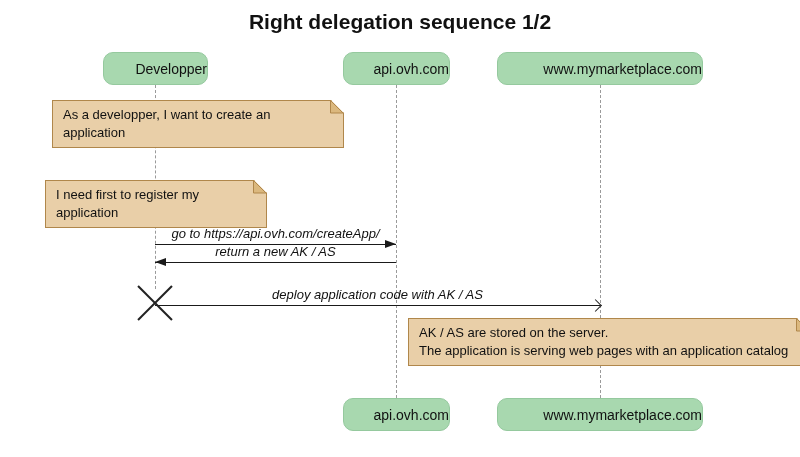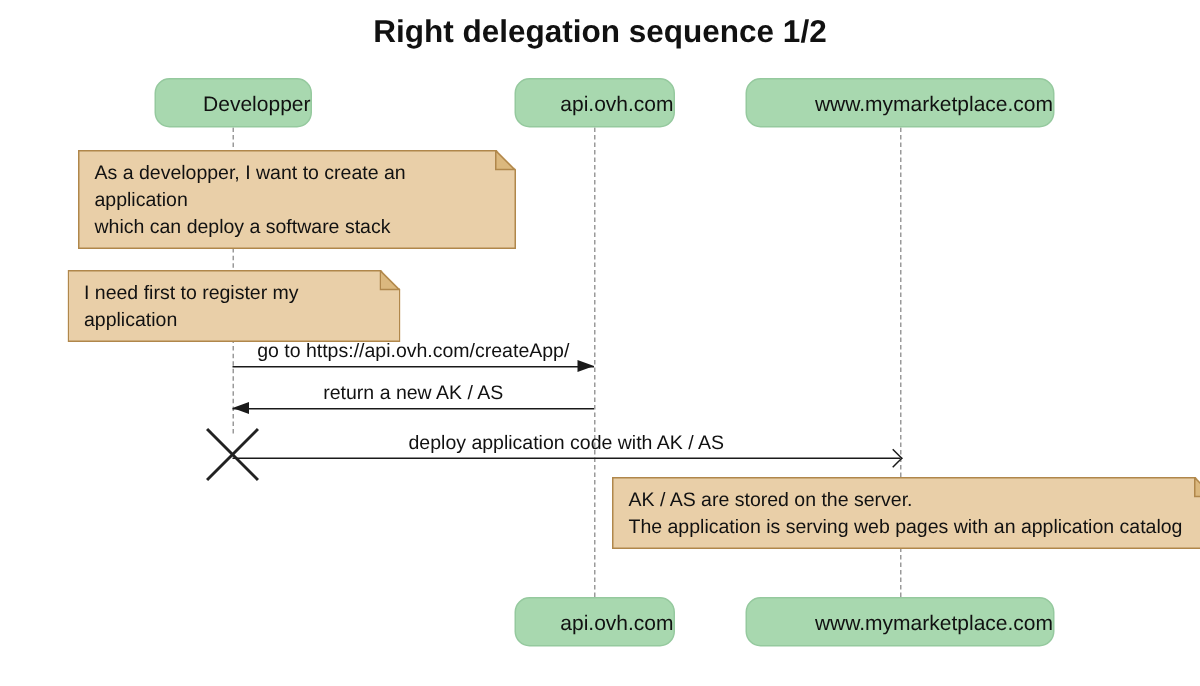--- a/index.html
+++ b/index.html
@@ -59,20 +59,21 @@
     z-index: 4;
   }
 
   .message { position: absolute; z-index: 2; }
   .msg-label {
     font-size: 13px;
     height: 16px;
     line-height: 16px;
     text-align: center;
     white-space: nowrap;
+    font-style: italic;
   }
   .msg-line {
     position: relative;
     height: 0;
     border-top: 1px solid #1a1a1a;
     margin-top: 2px;
   }
   .arrowhead-filled-right {
     position: absolute;
     right: 0; top: -5px;
@@ -130,41 +131,40 @@
   </div>
   <div class="participant" style="left:343px; top:52px; width:107px;">
     <span>api.ovh.com</span>
   </div>
   <div class="participant" style="left:497px; top:52px; width:206px;">
     <span>www.mymarketplace.com</span>
   </div>
 
   <div class="note" style="left:8px; top:100px; width:292px;margin-left:44px;">
     <div>As a developper, I want to create an application</div>
-    <div>which can deploy a software stack</div>
     <svg class="fold" width="14" height="14">
       <path d="M0.5,0.5 L0.5,13 L13,13 Z" fill="#dbb87e" stroke="#b0874b" stroke-width="1"></path>
     </svg>
   </div>
 
   <div class="note" style="left:45px; top:180px; width:222px;">
     <div>I need first to register my application</div>
     <svg class="fold" width="14" height="14">
       <path d="M0.5,0.5 L0.5,13 L13,13 Z" fill="#dbb87e" stroke="#b0874b" stroke-width="1"></path>
     </svg>
   </div>
 
   <div class="message" style="left:155px; top:226px; width:241px;">
     <div class="msg-label">go to https://api.ovh.com/createApp/</div>
     <div class="msg-line">
       <span class="arrowhead-filled-right"></span>
     </div>
   </div>
 
-  <div class="message" style="left:155px; top:254px; width:241px;">
+  <div class="message" style="left:155px; top:244px; width:241px;">
     <div class="msg-label">return a new AK / AS</div>
     <div class="msg-line">
       <span class="arrowhead-filled-left"></span>
     </div>
   </div>
 
   <div class="message" style="left:155px; top:287px; width:445px;">
     <div class="msg-label">deploy application code with AK / AS</div>
     <div class="msg-line">
       <span class="arrowhead-open-right"></span>

